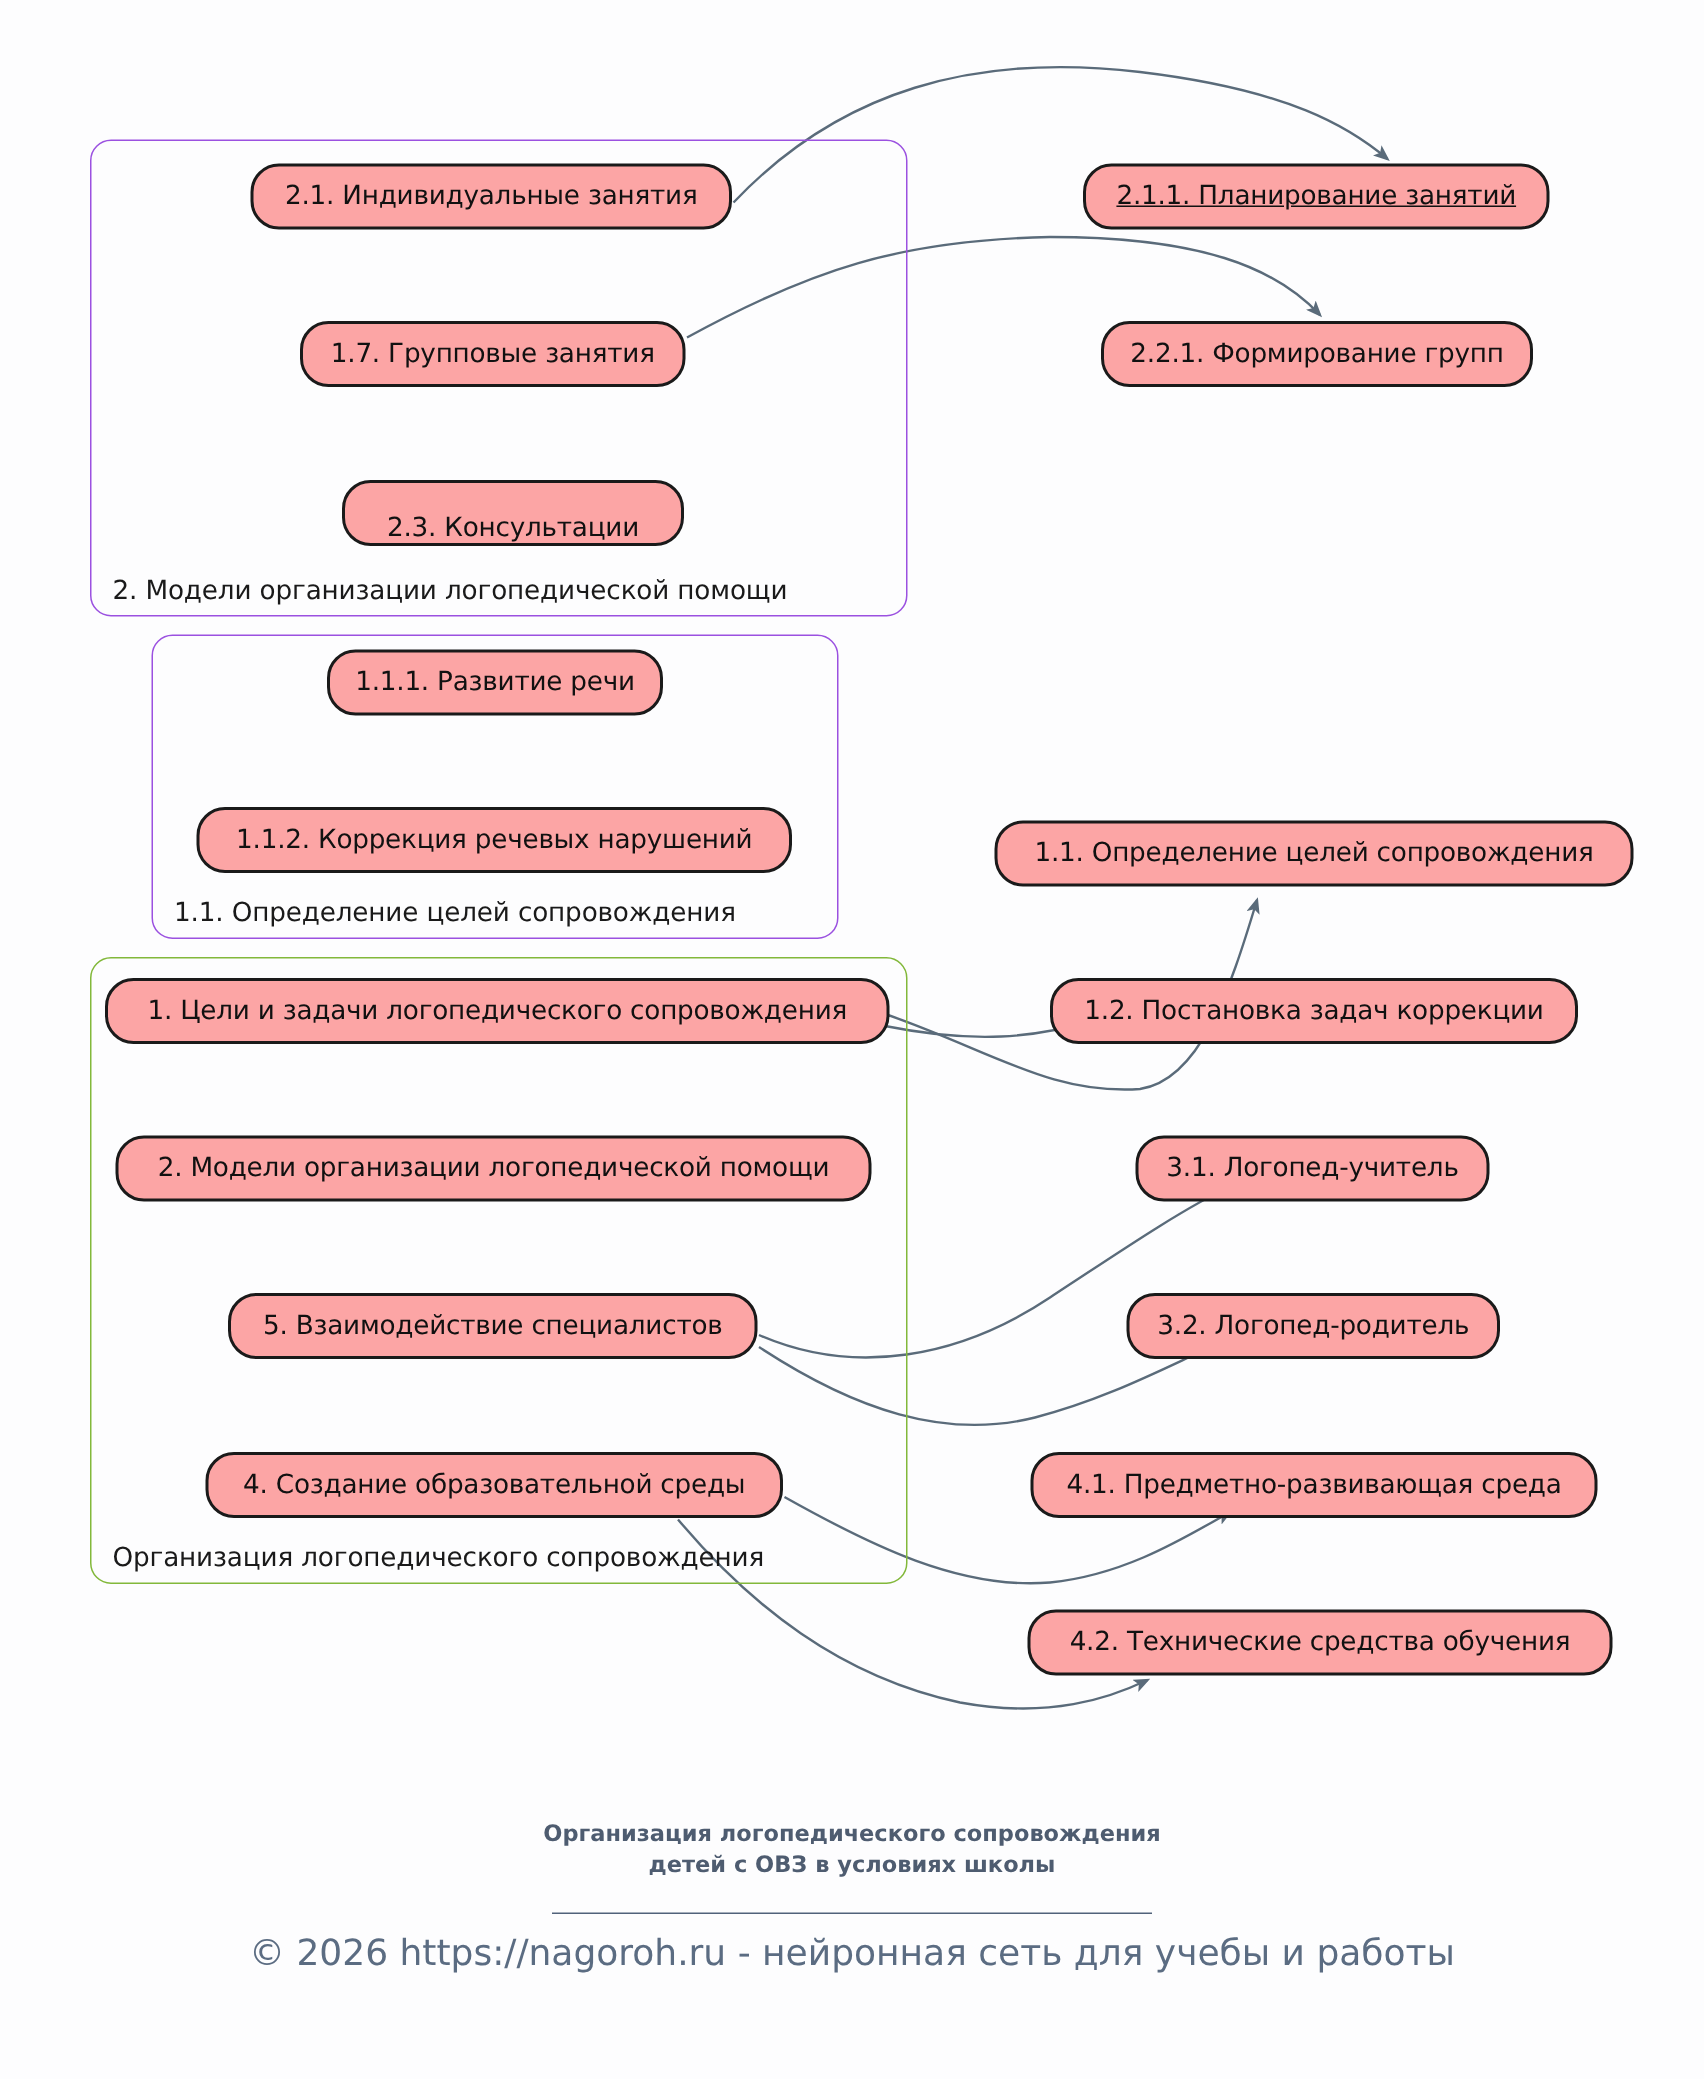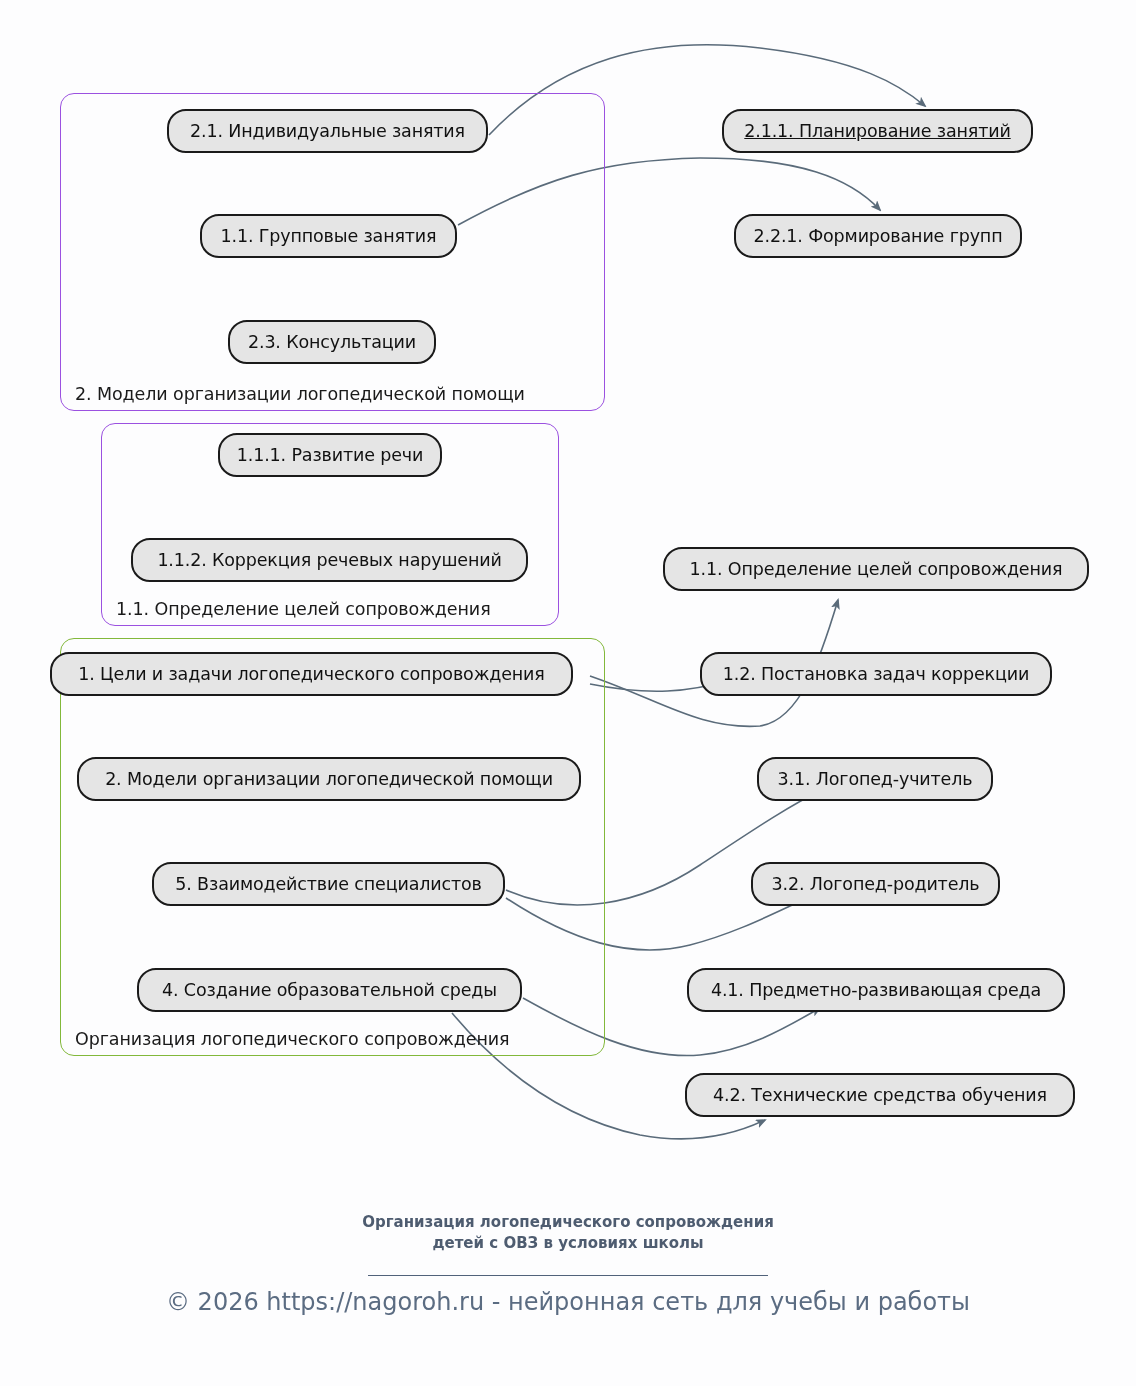--- a/index.html
+++ b/index.html
@@ -28,21 +28,21 @@
     color:#1a1a1a;
     white-space:nowrap;
     letter-spacing:-0.1px;
   }
 
   .node{
     position:absolute;
     box-sizing:border-box;
     border:2px solid #1a1a1a;
     border-radius:19px;
-    background:#e5e5e5;
+    background:#fca5a5;
     display:flex;align-items:center;justify-content:center;
     font-size:17.5px;
     color:#111111;
     white-space:nowrap;
     letter-spacing:-0.15px;
     padding:0 22px;
   }
 
   .footer{
     position:absolute;
@@ -104,44 +104,44 @@
       </div>
       <div class="cluster green" style="left: 60px; top: 638px; width: 545px; height: 418px; border-color: rgb(130, 184, 58);">
         <div class="cluster-label">Организация логопедического сопровождения</div>
       </div>
     </div>
   <div id="nodes-layer">
       <div class="node" style="left: 167px; top: 109px; width: 321px; height: 44px;">
         <span>2.1. Индивидуальные занятия</span>
       </div>
       <div class="node" style="left: 200px; top: 214px; width: 257px; height: 44px;">
-        <span>1.1. Групповые занятия</span>
+        <span>1.7. Групповые занятия</span>
       </div>
-      <div class="node" style="left: 228px; top: 320px; width: 208px; height: 44px;">
+      <div class="node" style="left: 228px; top: 320px; width: 228px; height: 44px; align-items: flex-end;">
         <span>2.3. Консультации</span>
       </div>
       <div class="node" style="left: 722px; top: 109px; width: 311px; height: 44px; text-decoration: underline;">
         <span>2.1.1. Планирование занятий</span>
       </div>
       <div class="node" style="left: 734px; top: 214px; width: 288px; height: 44px;">
         <span>2.2.1. Формирование групп</span>
       </div>
       <div class="node" style="left: 218px; top: 433px; width: 224px; height: 44px;">
         <span>1.1.1. Развитие речи</span>
       </div>
       <div class="node" style="left: 131px; top: 538px; width: 397px; height: 44px;">
         <span>1.1.2. Коррекция речевых нарушений</span>
       </div>
       <div class="node" style="left: 663px; top: 547px; width: 426px; height: 44px;">
         <span>1.1. Определение целей сопровождения</span>
       </div>
       <div class="node" style="left: 700px; top: 652px; width: 352px; height: 44px;">
         <span>1.2. Постановка задач коррекции</span>
       </div>
-      <div class="node" style="left: 50px; top: 652px; width: 523px; height: 44px;">
+      <div class="node" style="left: 70px; top: 652px; width: 523px; height: 44px;">
         <span>1. Цели и задачи логопедического сопровождения</span>
       </div>
       <div class="node" style="left: 77px; top: 757px; width: 504px; height: 44px;">
         <span>2. Модели организации логопедической помощи</span>
       </div>
       <div class="node" style="left: 152px; top: 862px; width: 353px; height: 44px;">
         <span>5. Взаимодействие специалистов</span>
       </div>
       <div class="node" style="left: 137px; top: 968px; width: 385px; height: 44px;">
         <span>4. Создание образовательной среды</span>

